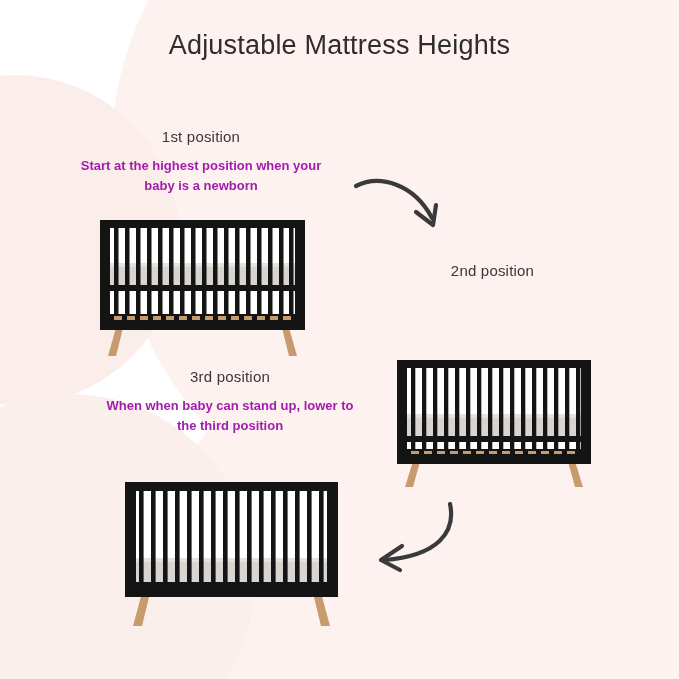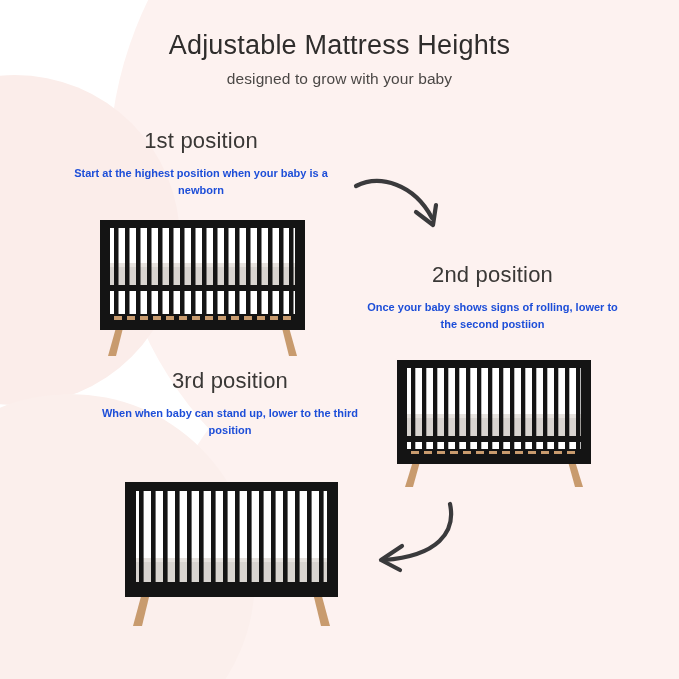--- a/index.html
+++ b/index.html
@@ -82,33 +82,33 @@
     font-size: 15.5px;
     font-weight: 400;
     color: #4B4846;
     letter-spacing: 0.1px;
   }
 
   
   .pos-block { position:absolute; text-align:center; }
 
   .pos-title {
-    font-size: 22px;
+    font-size: 15px;
     font-weight: 400;
     color: #3A3836;
     letter-spacing: 0.2px;
     white-space: nowrap;
   }
 
   .pos-desc {
     margin-top: 11px;
-    font-size: 11px;
+    font-size: 13px;
     font-weight: 700;
     line-height: 1.55;
-    color: #1d4ed8;
+    color: #a21caf;
   }
 
   #block-1 { top:128px; left:68px;  width: 266px; }
   #block-2 { top:262px; left:360px; width: 265px; }
   #block-3 { top:368px; left:96px;  width: 268px; }
 
   
   .crib { position:absolute; }
 
   #crib-1 { left:92px;  top:216px; width:221px; height:140px; }
@@ -132,31 +132,29 @@
     <div class="blob blob-right"></div>
     <div class="blob blob-bottomright"></div>
     <div class="blob blob-left"></div>
     <div class="blob blob-bottomleft"></div>
   </div>
 
   <div class="content">
 
     <div class="header">
       <div class="title">Adjustable Mattress Heights</div>
-      <div class="subtitle">designed to grow with your baby</div>
     </div>
 
     <div class="pos-block" id="block-1">
       <div class="pos-title">1st position</div>
       <div class="pos-desc">Start at the highest position when your baby is a newborn</div>
     </div>
 
     <div class="pos-block" id="block-2">
       <div class="pos-title">2nd position</div>
-      <div class="pos-desc">Once your baby shows signs of rolling, lower to the second postiion</div>
     </div>
 
     <div class="pos-block" id="block-3">
       <div class="pos-title">3rd position</div>
       <div class="pos-desc">When when baby can stand up, lower to the third position</div>
     </div>
 
     <div class="crib" id="crib-1">
       <svg viewBox="0 0 221 140" xmlns="http://www.w3.org/2000/svg">
         <defs>

